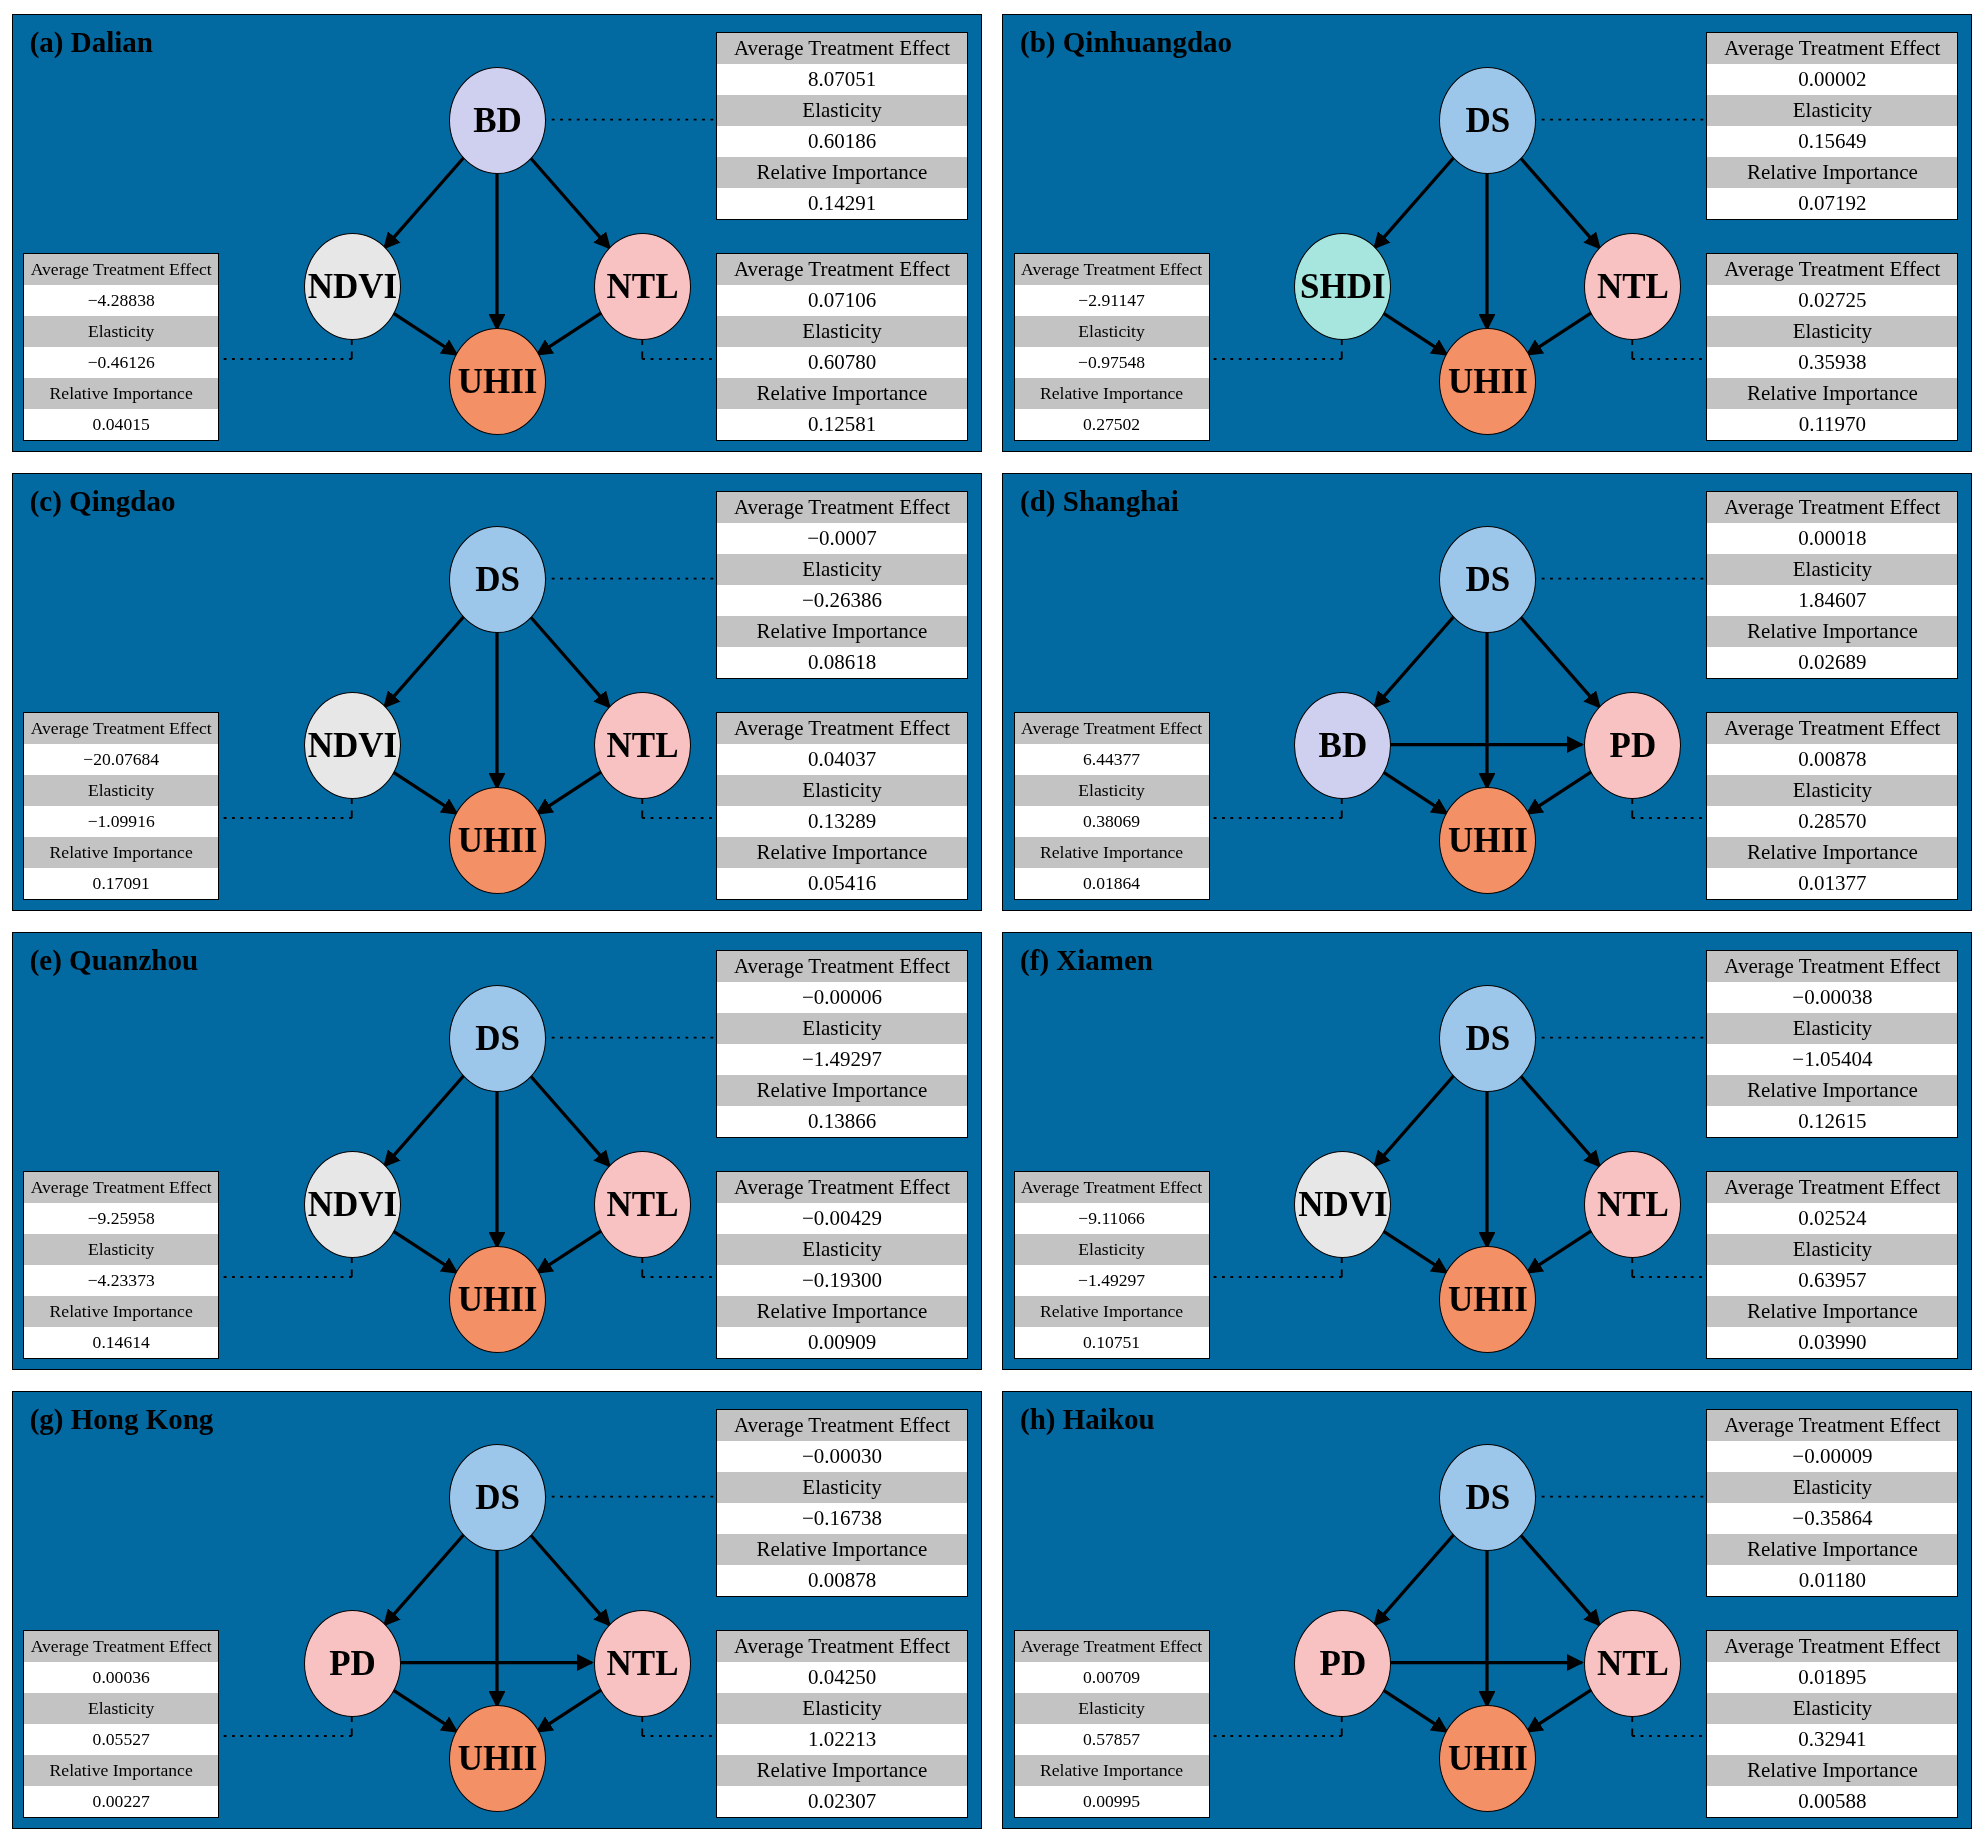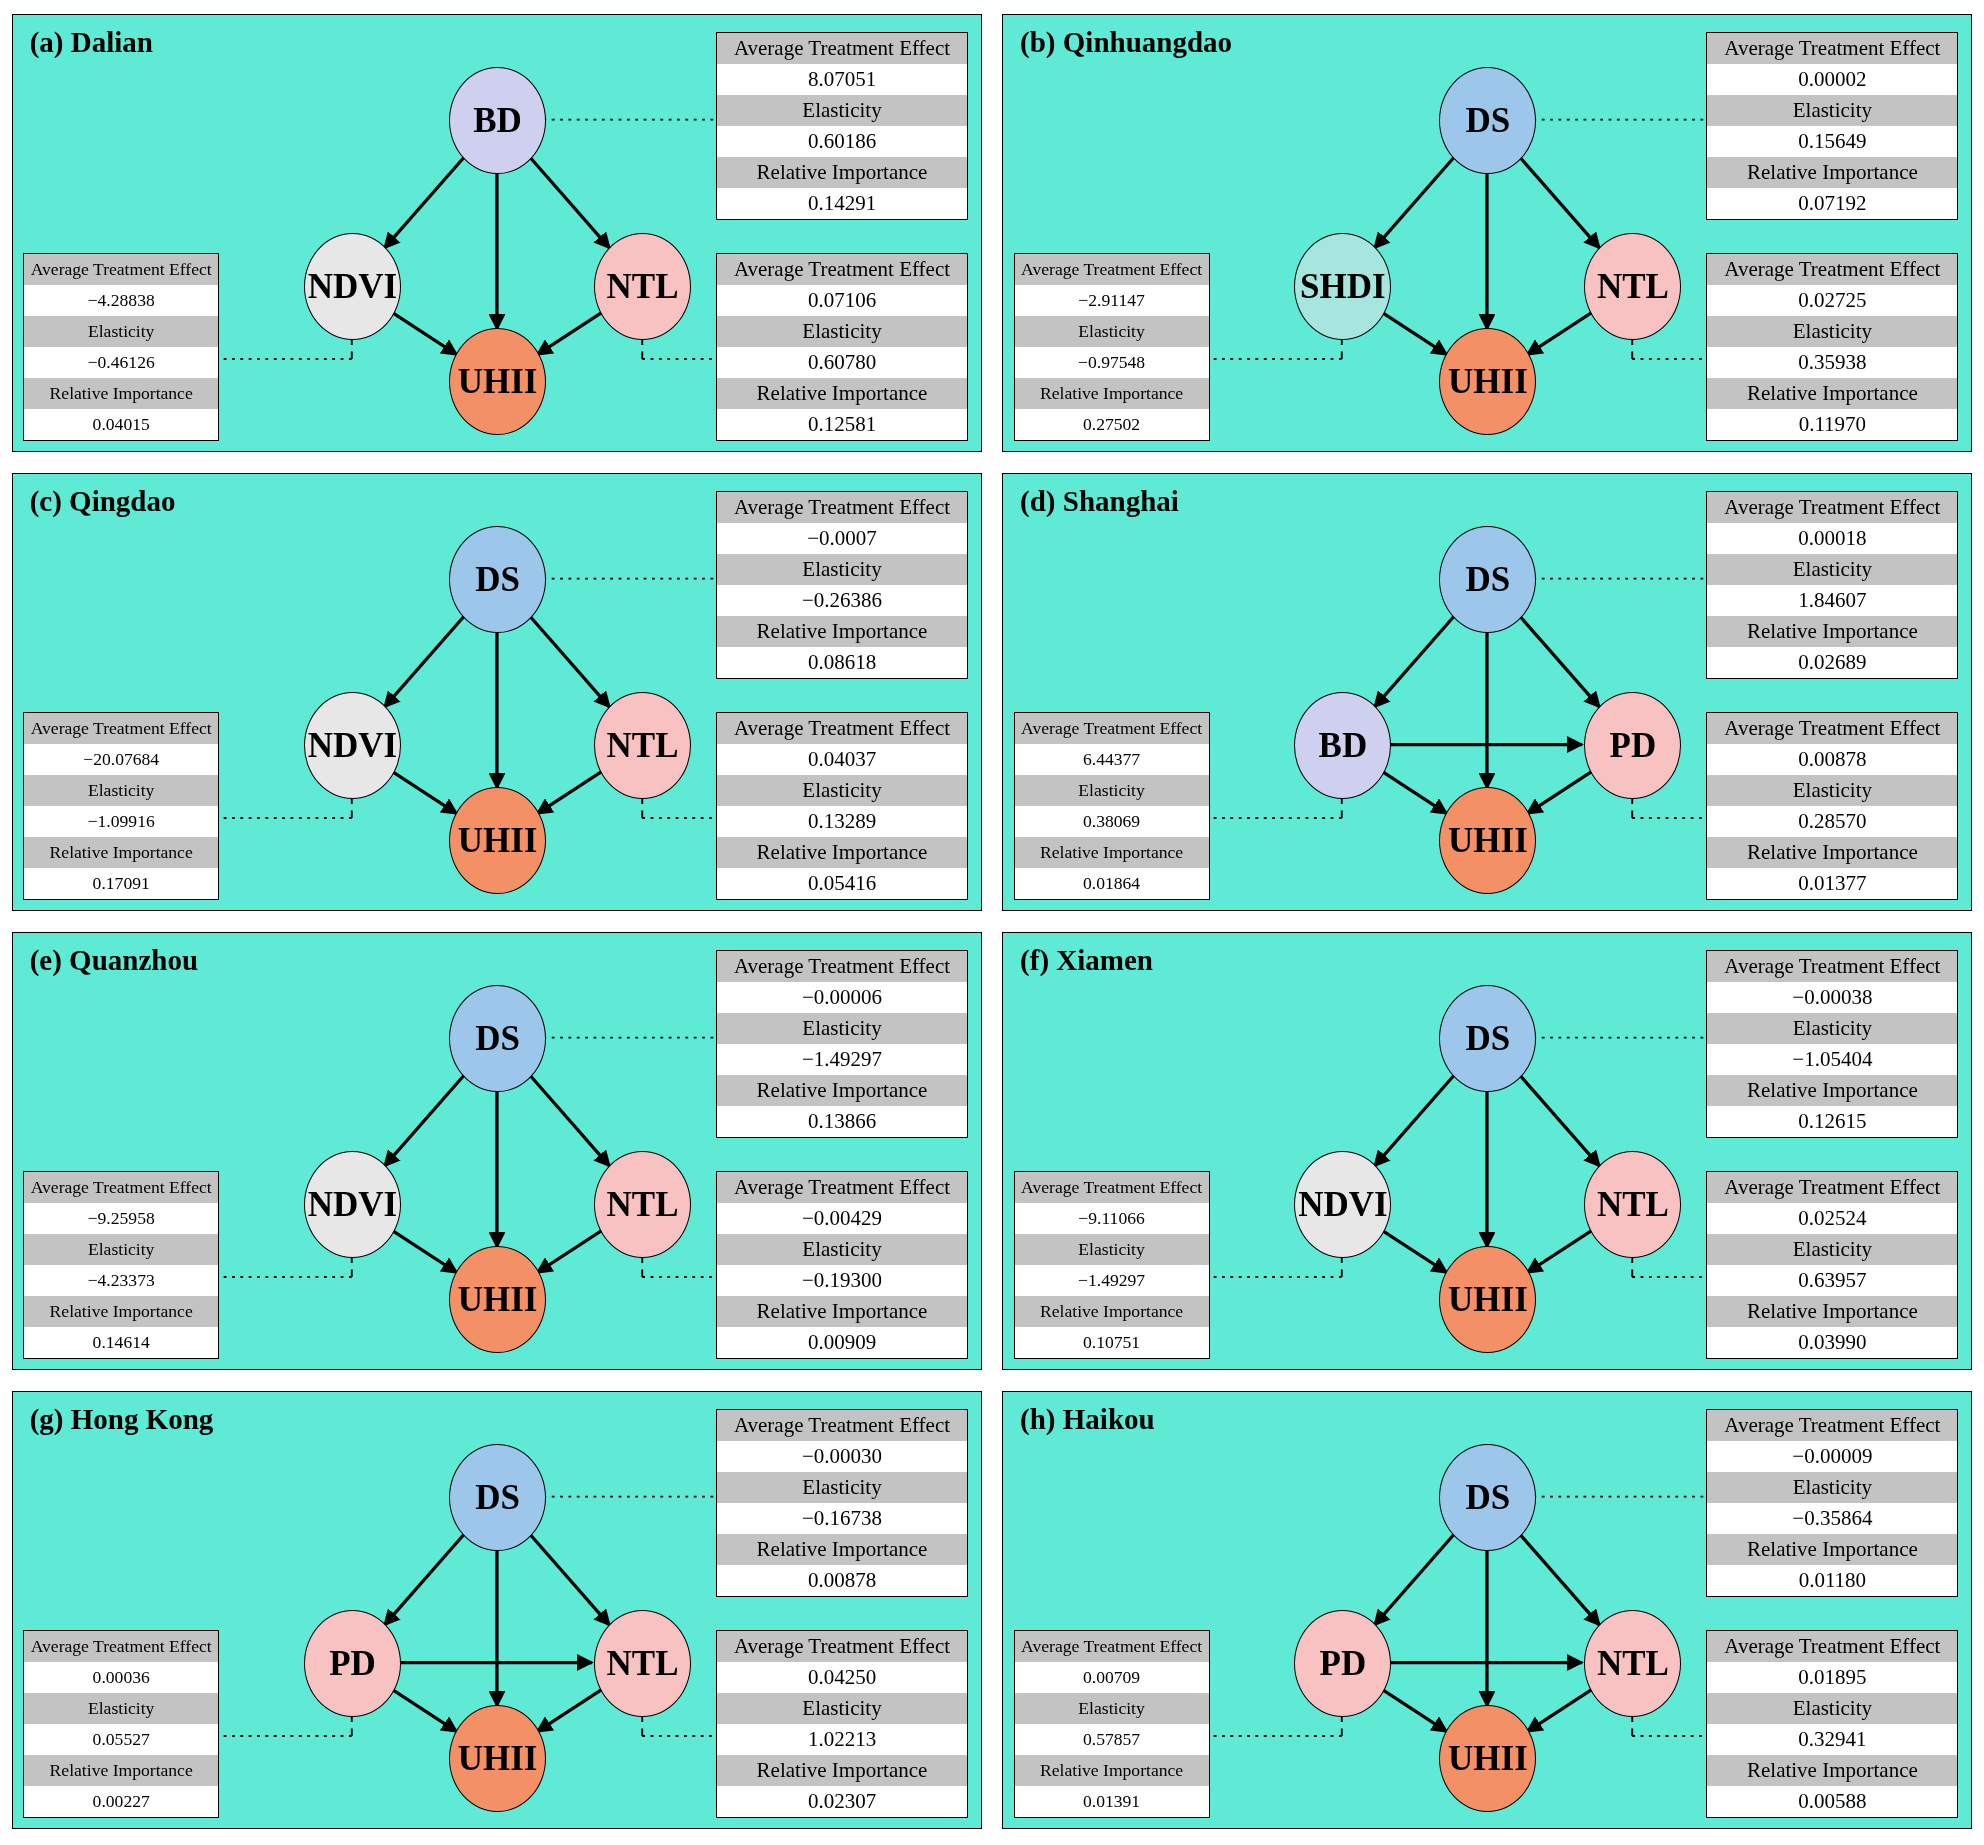--- a/index.html
+++ b/index.html
@@ -1,19 +1,19 @@
 <!DOCTYPE html>
 <html style="font-size:7.4px"><head>
 <meta charset="utf-8">
 <style>
   html,body{margin:0;padding:0;background:#fff;}
   .page{width:1985px;height:1845px;box-sizing:border-box;padding:14px 12px;display:grid;
         grid-template-columns:970px 970px;grid-auto-rows:438px;column-gap:20.4px;row-gap:21px;
         font-family:"Liberation Serif","DejaVu Serif",serif;color:#000;}
-  .panel{position:relative;border:1.9px solid #000;background:#5eead4;box-sizing:border-box;}
+  .panel{position:relative;border:1.9px solid #000;background:#0369a1;box-sizing:border-box;}
   .arrows{position:absolute;left:0;top:0;width:100%;height:100%;}
   .ar{stroke:#000;stroke-width:7;}
   .dot{stroke:#000;stroke-width:4;fill:none;stroke-dasharray:6 12;}
   .dsh{stroke:#000;stroke-width:4;fill:none;stroke-dasharray:16 14;}
   .ttl{position:absolute;left:16.7px;top:11px;font-size:29px;font-weight:bold;white-space:nowrap;}
   .node{position:absolute;width:95px;height:105px;margin-left:-47px;margin-top:-52px;
         border:1.4px solid #000;border-radius:50%;display:flex;align-items:center;justify-content:center;
         font-size:35px;font-weight:bold;}
   .n-top{left:483px;top:104px;}
   .n-left{left:338px;top:270px;}
@@ -476,21 +476,21 @@
       <div class="r">−0.35864</div>
       <div class="r h">Relative Importance</div>
       <div class="r">0.01180</div>
     </div>
     <div class="tbl t-l">
       <div class="r h">Average Treatment Effect</div>
       <div class="r">0.00709</div>
       <div class="r h">Elasticity</div>
       <div class="r">0.57857</div>
       <div class="r h">Relative Importance</div>
-      <div class="r">0.01391</div>
+      <div class="r">0.00995</div>
     </div>
     <div class="tbl t-br">
       <div class="r h">Average Treatment Effect</div>
       <div class="r">0.01895</div>
       <div class="r h">Elasticity</div>
       <div class="r">0.32941</div>
       <div class="r h">Relative Importance</div>
       <div class="r">0.00588</div>
     </div>
   </div>

